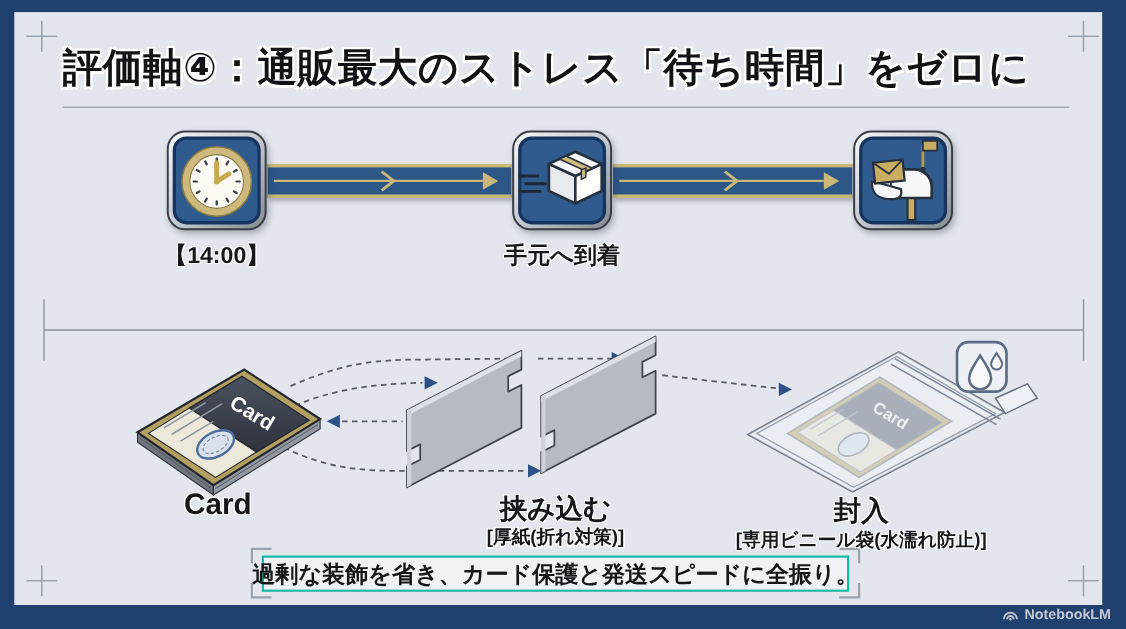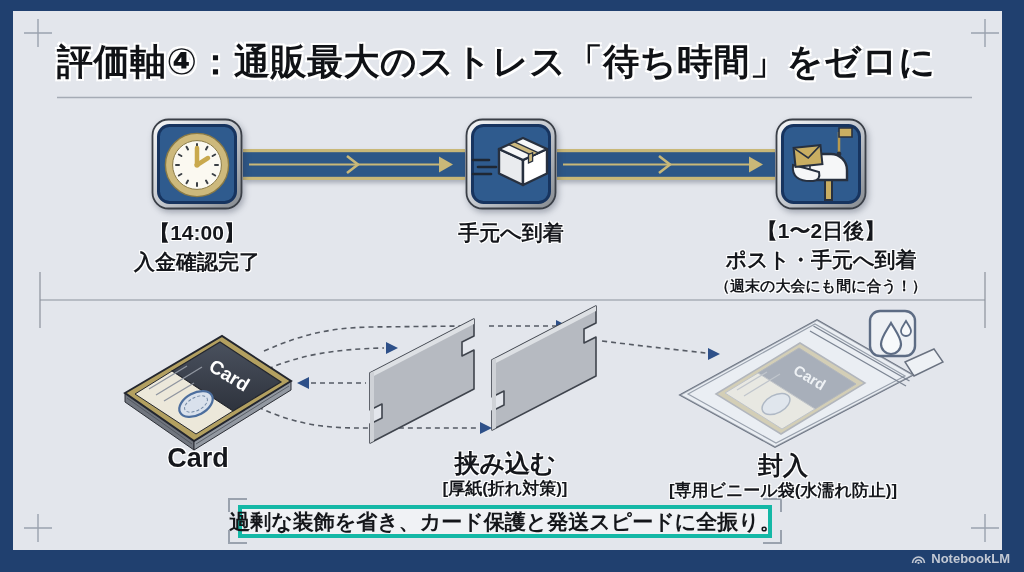--- a/index.html
+++ b/index.html
@@ -16,21 +16,21 @@
   .step-label{position:absolute;text-align:center;color:#15171c;font-weight:800;
               text-shadow:-1px -1px 0 #fff,1px -1px 0 #fff,-1px 1px 0 #fff,1px 1px 0 #fff;}
   .step-label .time,.step-label .main{font-size:21px;line-height:29px;}
   .step-label .note{font-size:15px;line-height:20px;margin-top:2px;}
   .pack-label{position:absolute;text-align:center;color:#15171c;font-weight:800;
               text-shadow:-1px -1px 0 #fff,1px -1px 0 #fff,-1px 1px 0 #fff,1px 1px 0 #fff;}
   .pack-label .big{font-size:25px;line-height:30px;}
   .pack-label .big.en{font-size:27px;}
   .pack-label .detail{font-size:17px;line-height:22px;}
   .banner{position:absolute;left:238px;top:505px;width:534px;height:33px;background:#f0f2f5;
-          border:4px solid #14b8a6;display:flex;align-items:center;justify-content:center;}
+          border:2px solid #14b8a6;display:flex;align-items:center;justify-content:center;}
   .banner-text{font-size:21px;font-weight:800;color:#14161a;white-space:nowrap;}
   .watermark{position:absolute;right:14px;top:551px;display:flex;align-items:center;gap:5px;
              color:#c3c9d4;font-size:13px;font-weight:600;}
 </style>
 </head>
 <body>
 
 <div class="stage">
   <div class="panel"></div>
 
@@ -129,29 +129,23 @@
     <path d="M 18,47 Q 16,64 38,63 Q 46,62 44,54 L 30,50 Z" fill="#f6f7f8" stroke="#27303f" stroke-width="2"></path>
     <g transform="translate(33,38) rotate(-6)">
       <rect x="-13.5" y="-9.5" width="27" height="19" fill="#c9ae62" stroke="#27303f" stroke-width="2"></rect>
       <path d="M -13.5,-9.5 L 0,2 L 13.5,-9.5" fill="none" stroke="#27303f" stroke-width="1.6"></path>
     </g>
     <circle cx="64" cy="36" r="2.4" fill="#27303f"></circle>
   </svg>
 
   <div class="step-label" style="left:87px;top:218px;width:220px;">
     <div class="time">【14:00】</div>
-    <div class="main">入金確認完了</div>
   </div>
   <div class="step-label" style="left:401px;top:218px;width:220px;">
     <div class="main">手元へ到着</div>
-  </div>
-  <div class="step-label" style="left:681px;top:216px;width:280px;">
-    <div class="time">【1〜2日後】</div>
-    <div class="main">ポスト・手元へ到着</div>
-    <div class="note">（週末の大会にも間に合う！）</div>
   </div>
 
   <svg class="overlay" viewBox="0 0 1024 572">
     <defs>
       <linearGradient id="winGrad" x1="0" y1="0" x2="0" y2="1">
         <stop offset="0" stop-color="#4a515e"></stop>
           <stop offset="1" stop-color="#2e333d"></stop>
       </linearGradient>
     </defs>
 

